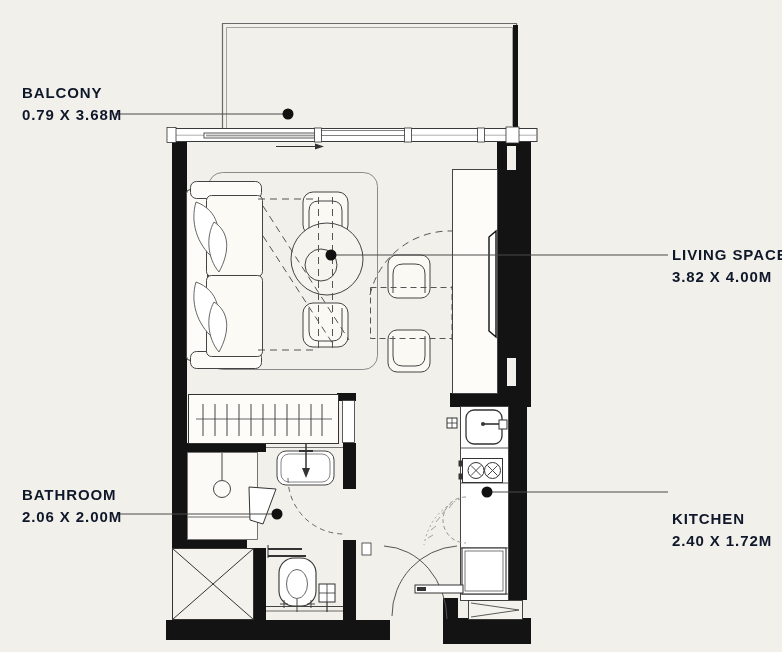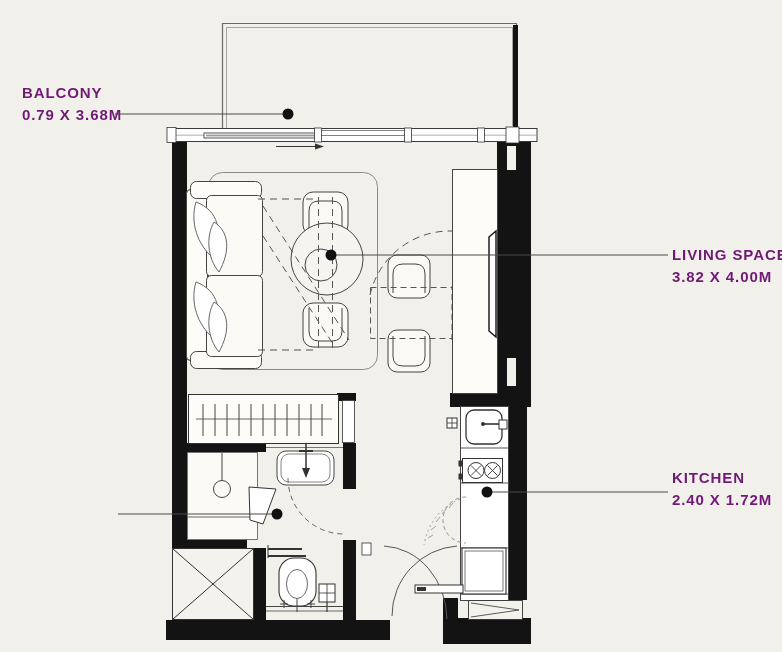--- a/index.html
+++ b/index.html
@@ -6,21 +6,21 @@
   body{
     width:782px;height:652px;
     background:#f2f0ea;
     font-family:"Liberation Sans", sans-serif;
     position:relative;overflow:hidden;
   }
   .stage{position:absolute;inset:0;}
   svg{position:absolute;left:0;top:0;}
   .label{
     position:absolute;
-    color:#701a75;
+    color:#0f172a;
     font-size:15px;
     font-weight:600;
     letter-spacing:0.9px;
     line-height:22px;
     white-space:nowrap;
   }
   .label.left{left:22px;}
   .label.right{left:672px;}
 </style>
 </head>
@@ -274,19 +274,23 @@
   <div class="label left" style="top:82px">
     <div>BALCONY</div>
     <div>0.79 X 3.68M</div>
   </div>
 
   <div class="label right" style="top:244px">
     <div>LIVING SPACE</div>
     <div>3.82 X 4.00M</div>
   </div>
 
-
-  <div class="label right" style="top:467px">
+  <div class="label left" style="top:484px">
+    <div>BATHROOM</div>
+    <div>2.06 X 2.00M</div>
+  </div>
+
+  <div class="label right" style="top:508px">
     <div>KITCHEN</div>
     <div>2.40 X 1.72M</div>
   </div>
 
 </div>
 
 </body></html>

